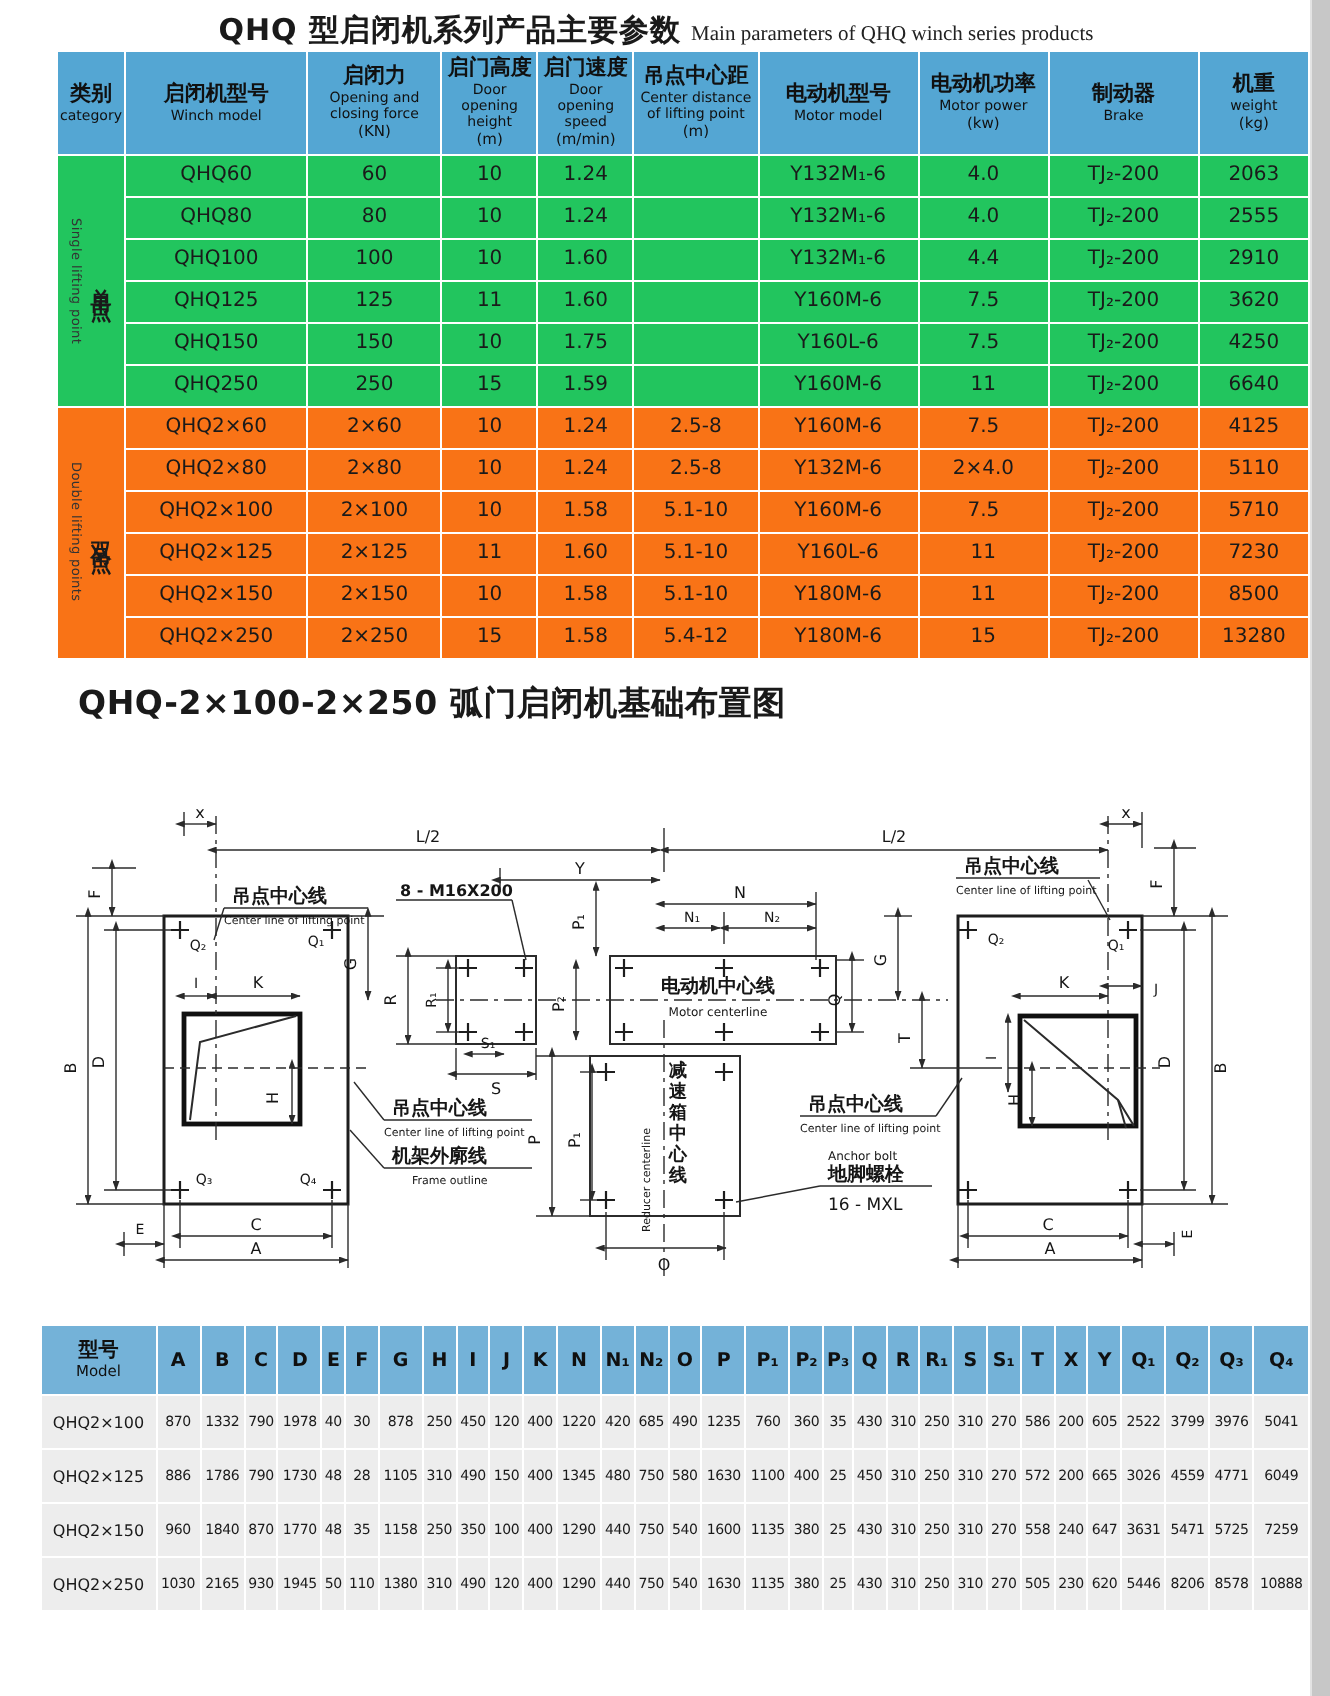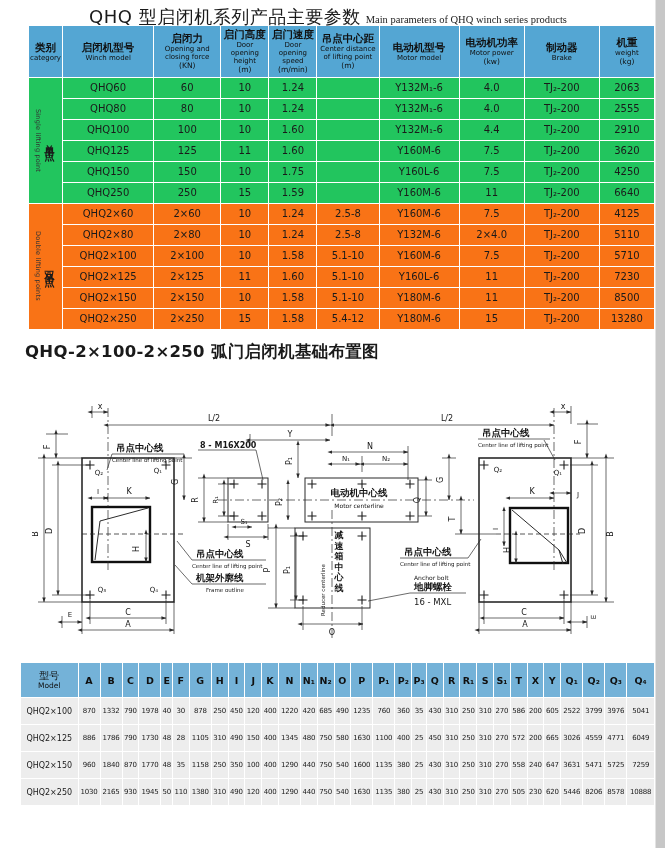--- a/index.html
+++ b/index.html
@@ -2,23 +2,23 @@
 <html><head>
 <meta charset="utf-8">
 <style>
   html,body{margin:0;padding:0;background:#ffffff;}
   .page{position:relative;width:665px;height:848px;background:#fff;overflow:hidden;
         font-family:"DejaVu Sans",sans-serif;color:#1a1a1a;}
   .page-edge{position:absolute;top:0;right:0;width:9px;height:848px;background:#c7c7c7;border-left:1px solid #e3e3e3;}
 
   
   .doc-title{position:absolute;top:5px;left:0;width:656px;text-align:center;white-space:nowrap;}
-  .t-zh{font-size:18px;font-weight:normal;letter-spacing:.5px;}
+  .t-zh{font-size:15px;font-weight:bold;letter-spacing:.5px;}
   .t-en{font-size:10.5px;font-family:"Liberation Serif",serif;margin-left:5px;color:#222;}
-  .sec2{position:absolute;top:341px;left:25px;}
+  .sec2{position:absolute;top:341px;left:39px;}
   .s2-zh{font-size:16.5px;font-weight:bold;letter-spacing:.3px;}
   .s2-en{font-size:10.5px;font-family:"Liberation Serif",serif;margin-top:1px;color:#222;}
 
   
   .params{position:absolute;top:25px;left:28px;width:627px;border-collapse:separate;border-spacing:1px;table-layout:fixed;}
   .params th{background:#54a6d3;padding:2px 0;font-weight:normal;vertical-align:middle;color:#101010;}
   .h-zh{font-size:10.5px;font-weight:bold;line-height:1.25;}
   .h-en{font-size:7px;line-height:1.15;}
   .h-unit{font-size:7.5px;line-height:1.25;}
   .params td{text-align:center;font-size:10px;height:20px;padding:0;}
@@ -39,21 +39,21 @@
   #diagram .blk{fill:none;stroke:#1d1d1d;stroke-width:1.5;}
   #diagram .sq{fill:none;stroke:#101010;stroke-width:2.4;}
   #diagram .bolt{fill:none;stroke:#2b2b2b;stroke-width:1;}
   #diagram .gate{fill:none;stroke:#2b2b2b;stroke-width:1;}
   #diagram .plus{stroke:#1d1d1d;stroke-width:1.1;}
   #diagram text{fill:#161616;font-family:"DejaVu Sans",sans-serif;}
 
   
   .dims{position:absolute;top:662px;left:20px;width:635px;border-collapse:separate;border-spacing:1px;}
   .dims th{background:#74b2d8;font-size:9.5px;font-weight:bold;height:34px;padding:0;vertical-align:middle;color:#101010;}
-  .d-zh{font-size:10px;font-weight:normal;line-height:1.2;}
+  .d-zh{font-size:10px;font-weight:bold;line-height:1.2;}
   .d-en{font-size:7.5px;font-weight:normal;line-height:1.1;}
   .dims td{background:#ededed;font-size:7px;letter-spacing:-.2px;text-align:center;height:26px;white-space:nowrap;padding:0;}
   .dims td.model{font-size:8px;letter-spacing:0;}
 </style>
 </head>
 <body>
 
 <div class="page">
 
   <div class="doc-title">

